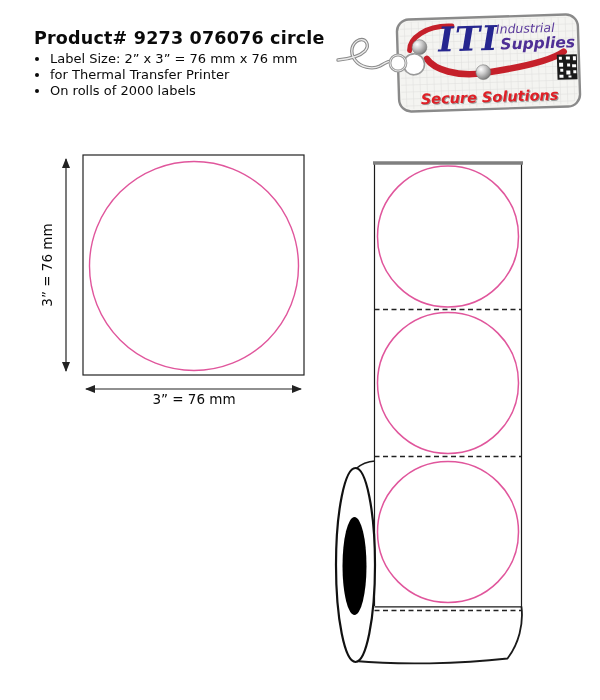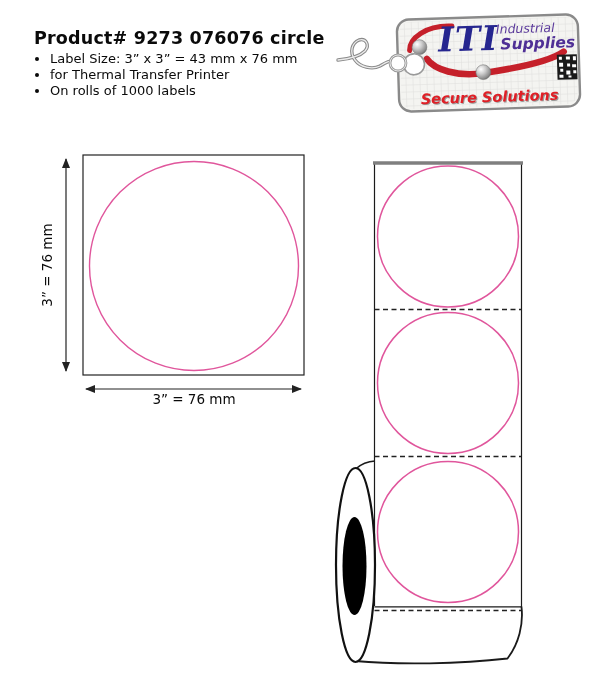--- a/index.html
+++ b/index.html
@@ -23,23 +23,23 @@
   .ind-text{font-style:italic;}
   .sup-text{font-style:italic;font-weight:bold;}
   .tagline-text{font-style:italic;font-weight:bold;}
 </style>
 </head>
 <body>
 
 <div class="header">
   <h1>Product# 9273 076076 circle</h1>
   <ul>
-    <li>Label Size: 3” x 3” = 43 mm x 76 mm</li>
+    <li>Label Size: 2” x 3” = 76 mm x 76 mm</li>
     <li>for Thermal Transfer Printer</li>
-    <li>On rolls of 1000 labels</li>
+    <li>On rolls of 2000 labels</li>
   </ul>
 </div>
 
 <svg class="logo-svg" width="265" height="115" viewBox="0 0 265 115">
   <defs>
     <pattern id="taggrid" width="7" height="7" patternUnits="userSpaceOnUse">
       <path d="M7 0H0V7" fill="none" stroke="#dedddb" stroke-width="1"></path>
     </pattern>
     <radialGradient id="ballg" cx="0.35" cy="0.3" r="0.8">
       <stop offset="0" stop-color="#ffffff"></stop>

